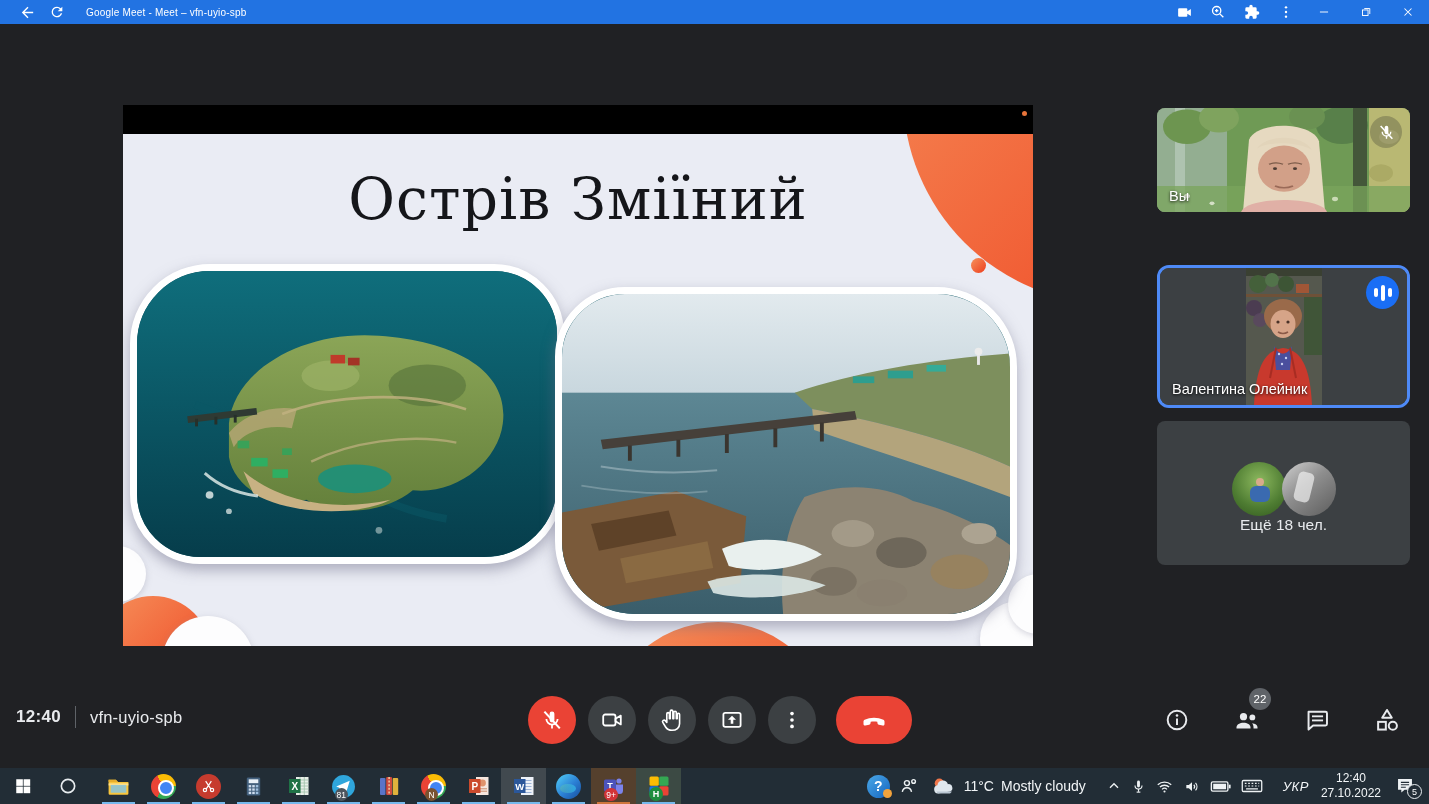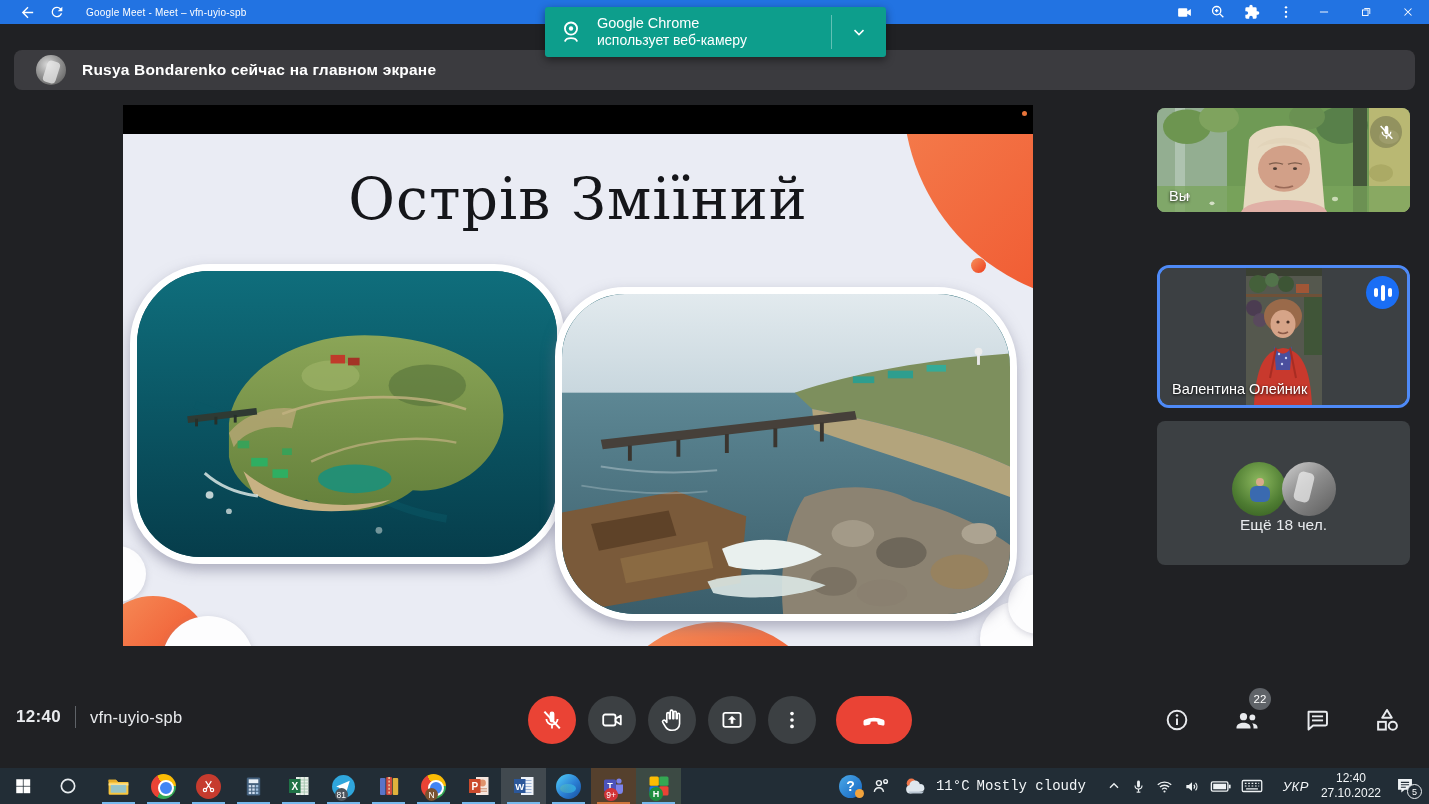--- a/index.html
+++ b/index.html
@@ -92,21 +92,21 @@
   .cell .badge.green { background:#1e8e3e; width:14px; height:14px; font-size:9px; font-weight:bold; }
   .chrome-ball { width:25px; height:25px; border-radius:50%; background:conic-gradient(from 210deg,#ea4335 0 120deg,#fbbc05 0 240deg,#34a853 0 360deg); position:relative; }
   .chrome-ball::after { content:""; position:absolute; left:6.5px; top:6.5px; width:12px; height:12px; border-radius:50%; background:#4285f4; border:2px solid #fff; }
   .edge-ball { width:25px; height:25px; border-radius:50%; background:linear-gradient(135deg,#4ec9f5 5%,#2b7fd4 55%,#174f9e 100%); position:relative; }
   .edge-ball::after { content:""; position:absolute; left:4px; top:10px; width:16px; height:9px; border-radius:50%; background:linear-gradient(90deg,#9be84f33,#35c1f1aa); }
   .scis-ball { width:25px; height:25px; border-radius:50%; background:#c63b2e; display:flex; align-items:center; justify-content:center; }
   .help-ball { width:23px; height:23px; border-radius:50%; background:linear-gradient(135deg,#4aa8e8,#1565c0); color:#fff; font-weight:bold; font-size:14px; display:flex; align-items:center; justify-content:center; position:relative; }
   .help-ball::after { content:""; position:absolute; right:-2px; bottom:0; width:9px; height:9px; border-radius:50%; background:#f2a33c; }
   .tray { margin-left:auto; display:flex; align-items:center; height:36px; padding-right:6px; }
   .tray-item { display:flex; align-items:center; justify-content:center; margin-left:9px; cursor:pointer; position:relative; }
-  .weather { display:flex; align-items:center; gap:7px; color:#f2f5f7; font-size:14px; margin-left:12px;font-family:Liberation Mono, monospace; }
+  .weather { display:flex; align-items:center; gap:7px; color:#f2f5f7; font-size:14px; margin-left:12px; }
   .lang { color:#f2f5f7; font-size:13px; margin-left:20px; letter-spacing:.5px;font-style:italic; }
   .clock { color:#f2f5f7; font-size:12px; text-align:center; line-height:15px; margin-left:12px; }
   .notif-center { position:relative; margin-left:14px; margin-right:8px; }
   .nc-badge { position:absolute; right:-7px; bottom:-4px; width:15px; height:15px; border-radius:50%; background:#222d36; border:1.5px solid #e8ecef; color:#fff; font-size:9px; display:flex; align-items:center; justify-content:center; }
   .tray svg { display:block; }
   .chev-up { margin-left:20px; }
 </style>
 </head>
 <body>
 
@@ -162,44 +162,21 @@
           </svg>
       </div>
       <div class="winctl">
         <svg width="14" height="14" viewBox="0 0 24 24" stroke="#fff" stroke-width="1.8">
             <path d="M6 6l12 12M18 6L6 18"></path>
           </svg>
       </div>
     </div>
   </div>
 
-  <div class="notif">
-    <div class="notif-cam">
-      <svg width="26" height="26" viewBox="0 0 24 24" fill="none" stroke="#fff" stroke-width="1.7">
-        <circle cx="12" cy="8.8" r="5.6"></circle>
-          <circle cx="12" cy="8.8" r="2" fill="#fff" stroke="none"></circle>
-        <path d="M6.6 20.2c1.3-3.4 9.5-3.4 10.8 0" stroke-linecap="round"></path>
-      </svg>
-    </div>
-    <div class="notif-text">
-      <div class="l1">Google Chrome</div>
-      <div class="l2">использует веб-камеру</div>
-    </div>
-    <div class="notif-div"></div>
-    <div class="notif-chev">
-      <svg width="18" height="18" viewBox="0 0 24 24" fill="none" stroke="#fff" stroke-width="2">
-          <path d="M6 9.5l6 6 6-6"></path>
-        </svg>
-    </div>
-  </div>
-
-  <div class="banner">
-    <div class="banner-avatar"></div>
-    <span class="banner-text">Rusya Bondarenko сейчас на главном экране</span>
-  </div>
+
 
   <div class="stage">
     <div class="stage-dot"></div>
     <div class="slide">
 
       <div class="deco orange" style="left:780px; top:-250px; width:420px; height:420px;"></div>
       <div class="deco orange" style="left:848px; top:124px; width:15px; height:15px;"></div>
       <div class="deco white" style="left:-33px; top:412px; width:56px; height:56px;"></div>
       <div class="deco orange" style="left:-28px; top:462px; width:116px; height:116px;"></div>
       <div class="deco white" style="left:39px; top:482px; width:92px; height:92px;"></div>

